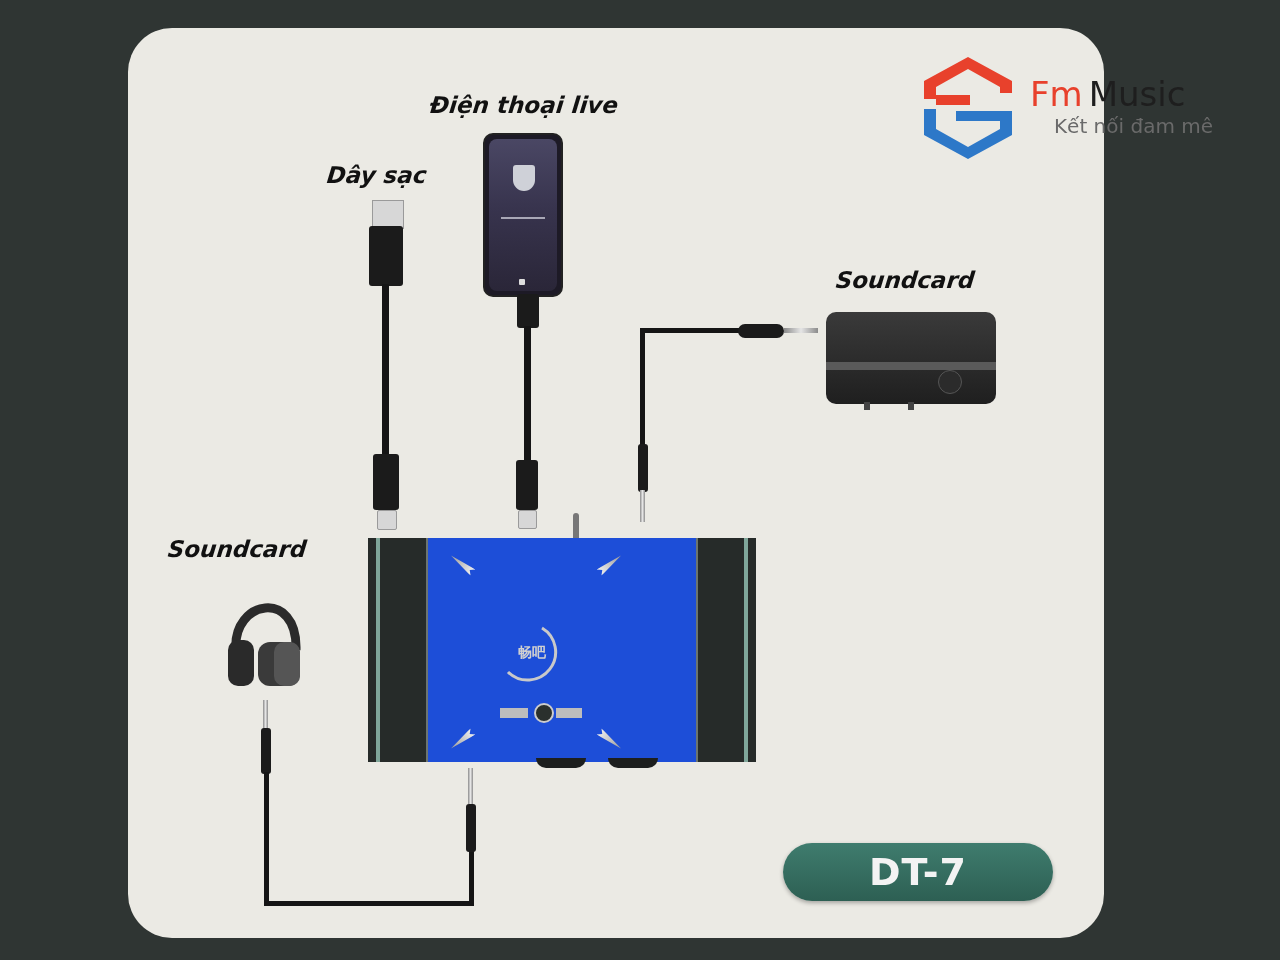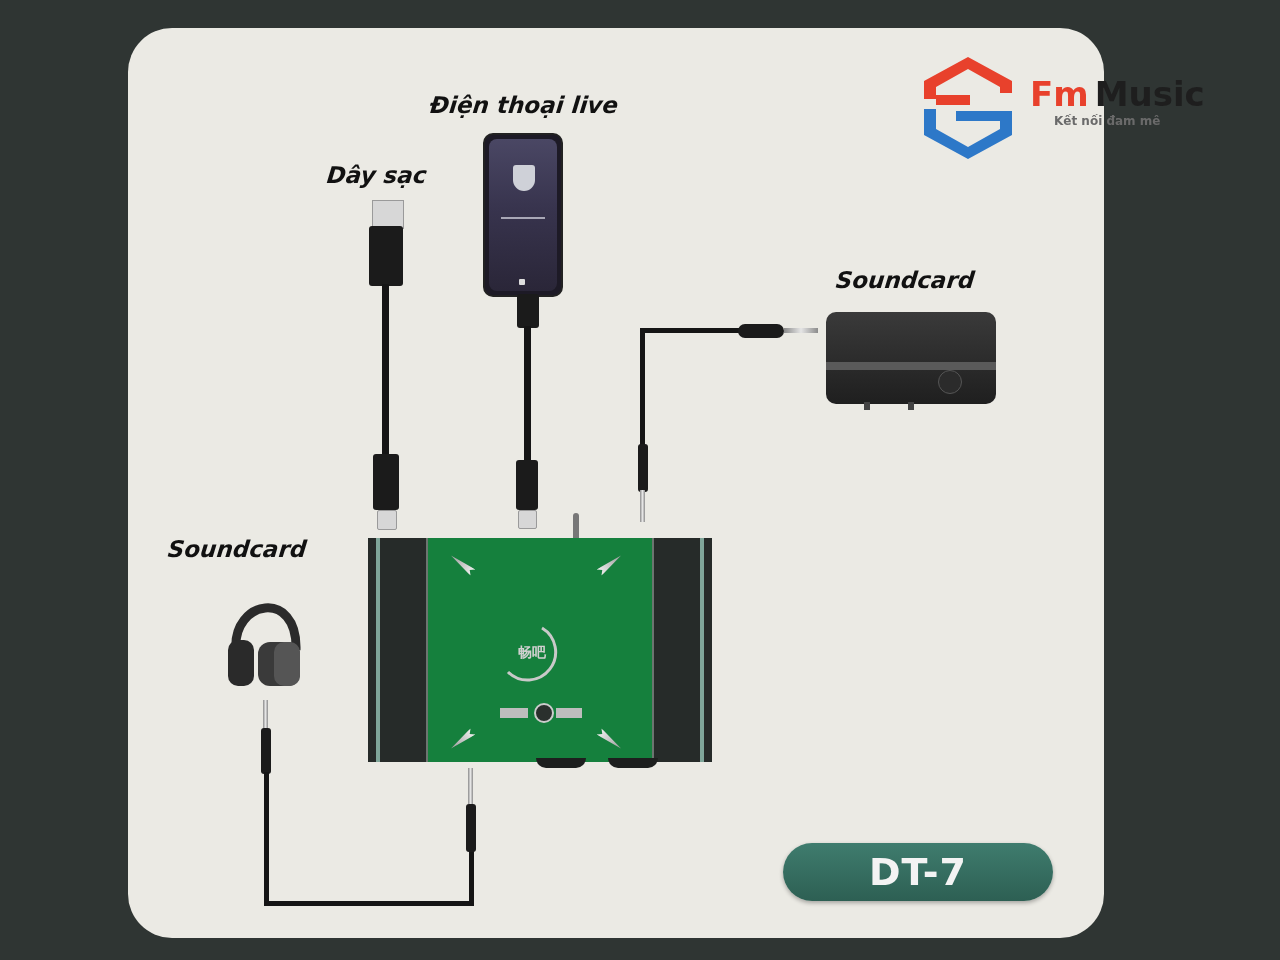--- a/index.html
+++ b/index.html
@@ -24,22 +24,22 @@
   .tip-metal { position:absolute; background:linear-gradient(90deg,#8b8b8b,#e5e5e5,#8b8b8b); }
   .phone {
     position:absolute; left:483px; top:133px; width:76px; height:160px;
     border-radius:10px; background:#1d1a26; border:2px solid #222;
   }
   .phone-screen {
     position:absolute; left:4px; top:4px; right:4px; bottom:4px; border-radius:8px;
     background:linear-gradient(180deg,#4a4764 0%,#38344e 45%,#2a2638 100%);
   }
   .mixer {
-    position:absolute; left:368px; top:538px; width:344px; height:224px;
-    background:#15803d; border-radius:4px;
+    position:absolute; left:368px; top:538px; width:388px; height:224px;
+    background:#1d4ed8; border-radius:4px;
   }
   .mixer-side { position:absolute; top:0; bottom:0; width:58px; background:#262b29; }
   .mixer-stripe { position:absolute; top:0; bottom:0; width:4px; background:#7fa69a; }
   .mixer-groove { position:absolute; top:0; bottom:0; width:2px; background:#6c7570; }
   .arrow {
     position:absolute; width:28px; height:8px; background:linear-gradient(90deg,#9a9a9a,#f0f0f0);
     clip-path:polygon(0 50%, 100% 0, 85% 50%, 100% 100%);
   }
   .badge {
     position:absolute; left:783px; top:843px; width:270px; height:58px; border-radius:29px;
@@ -48,38 +48,38 @@
     display:flex; align-items:center; justify-content:center;
   }
   .badge span {
     color:#f3f3f3; font-family:"DejaVu Sans", sans-serif; font-weight:bold; font-size:38px;
     letter-spacing:1px;
   }
   .soundcard-box {
     position:absolute; left:826px; top:312px; width:170px; height:92px;
     border-radius:10px; background:linear-gradient(180deg,#3a3a3a 0%,#1f1f1f 100%);
   }
-  .logo-text { position:absolute; font-family:"DejaVu Sans", sans-serif; white-space:nowrap;font-weight:bold; }
+  .logo-text { position:absolute; font-family:"DejaVu Sans", sans-serif; white-space:nowrap; }
 </style>
 </head>
 <body>
 
 <div class="card"></div>
 
 <div class="abs" style="left:922px;top:55px;width:92px;height:104px;">
   <svg width="92" height="104" viewBox="0 0 92 104">
     <polygon points="46,2 90,26 90,38 78,38 78,32 46,14 14,32 14,44 2,44 2,26" fill="#e8412c"></polygon>
     <rect x="14" y="40" width="34" height="10" fill="#e8412c"></rect>
     <polygon points="2,54 14,54 14,74 46,92 78,74 78,66 34,66 34,56 90,56 90,80 46,104 2,80" fill="#2d78c8"></polygon>
   </svg>
 </div>
 <div class="logo-text" style="left:1030px;top:74px;font-size:34px;">
   <span style="color:#e8412c;">Fm</span><span style="color:#1e1e1e;margin-left:6px;">Music</span>
 </div>
-<div class="logo-text" style="left:1054px;top:114px;font-size:12px;color:#6a6a6a;">Kết nối đam mê</div>
+<div class="logo-text" style="left:1054px;top:114px;font-size:20px;color:#6a6a6a;">Kết nối đam mê</div>
 
 <div class="label" style="left:430px;top:92px;">Điện thoại live</div>
 <div class="label" style="left:327px;top:162px;">Dây sạc</div>
 <div class="label" style="left:836px;top:267px;">Soundcard</div>
 <div class="label" style="left:168px;top:536px;">Soundcard</div>
 
 <div>
   <div class="usb-a-metal" style="left:372px;top:200px;width:30px;height:27px;"></div>
   <div class="plug" style="left:369px;top:226px;width:34px;height:60px;"></div>
   <div class="cable" style="left:382px;top:284px;width:7px;height:170px;"></div>

